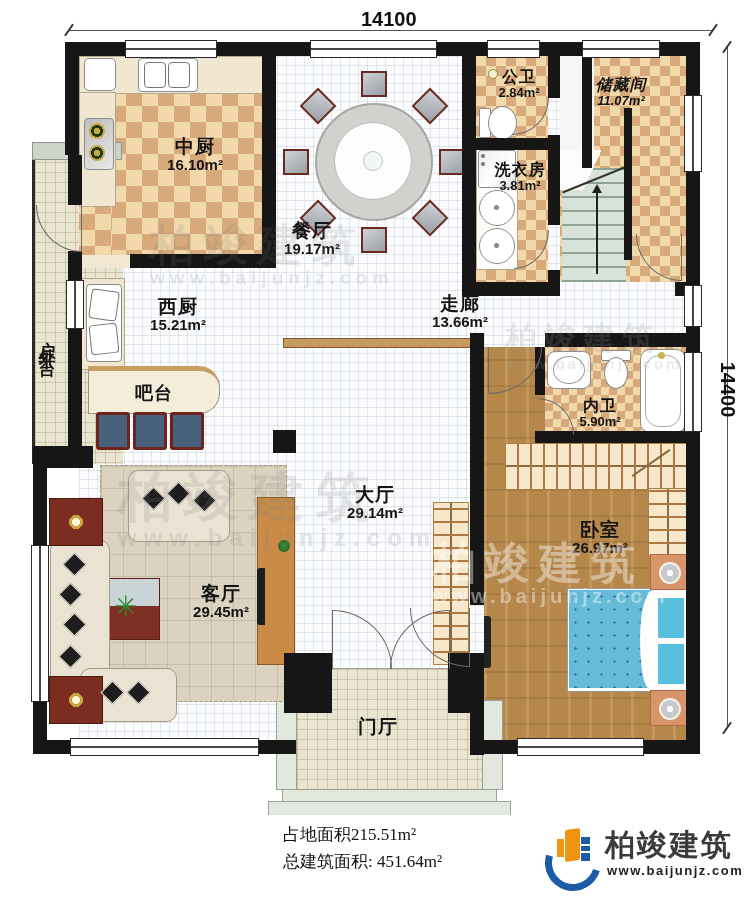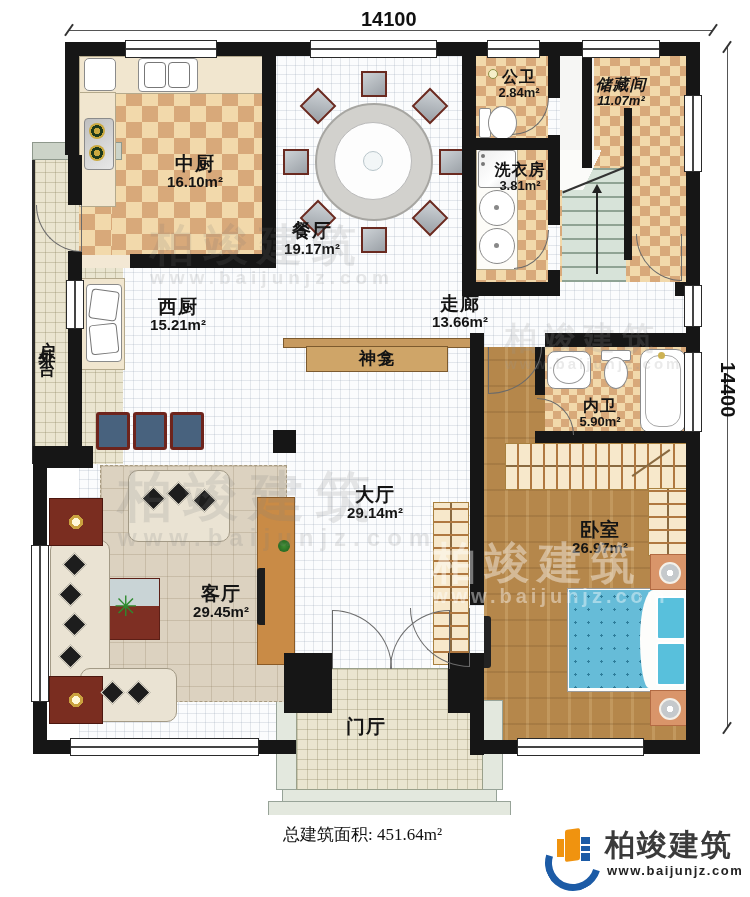--- a/index.html
+++ b/index.html
@@ -123,30 +123,30 @@
   <div class="fix" style="left:84px;top:58px;width:30px;height:31px;border-radius:5px;"></div>
   <div class="fix" style="left:84px;top:118px;width:28px;height:50px;background:linear-gradient(145deg,#bfbfbf,#e8e8e8);border-radius:4px;"></div>
   <div class="abs" style="left:89px;top:123px;width:16px;height:16px;border-radius:50%;background:radial-gradient(circle,#caa93f 0 3px,#1e3a1c 3px 6px,#caa93f 6px);z-index:9;"></div>
   <div class="abs" style="left:89px;top:145px;width:16px;height:16px;border-radius:50%;background:radial-gradient(circle,#caa93f 0 3px,#1e3a1c 3px 6px,#caa93f 6px);z-index:9;"></div>
 
   <div class="counter" style="left:81px;top:278px;width:42px;height:90px;"></div>
   <div class="fix steel" style="left:86px;top:284px;width:34px;height:76px;border-radius:4px;"></div>
   <div class="abs" style="left:90px;top:290px;width:26px;height:28px;border:1px solid #777;border-radius:4px;transform:rotate(8deg);z-index:9;"></div>
   <div class="abs" style="left:90px;top:324px;width:26px;height:28px;border:1px solid #777;border-radius:4px;transform:rotate(-6deg);z-index:9;"></div>
 
+  <div class="furn" style="left:88px;top:366px;width:130px;height:42px;background:#f4edd9;border:1.5px solid #9b9480;border-radius:0 21px 21px 0;border-top:5px solid #c99e63;">
+    <div class="lbl" style="left:50%;top:52%;">
+      <div class="nm" style="font-size:18px;">吧台</div>
+    </div>
+  </div>
   <div class="stool" style="left:96px;top:412px;"></div>
   <div class="stool" style="left:133px;top:412px;"></div>
   <div class="stool" style="left:170px;top:412px;"></div>
 
   <div class="furn" style="left:283px;top:338px;width:187px;height:8px;background:#c79a5f;border:1px solid #7c5a2e;"></div>
-  <div class="furn" style="left:306px;top:346px;width:140px;height:24px;background:#cfa568;border:1px solid #7c5a2e;">
-    <div class="lbl" style="left:50%;top:50%;">
-      <div class="nm" style="font-size:17px;">神龛</div>
-    </div>
-  </div>
 
   <div class="furn" style="left:315px;top:103px;width:114px;height:114px;border-radius:50%;background:#d2d1cd;border:2px solid #a7a6a2;"></div>
   <div class="furn" style="left:334px;top:122px;width:76px;height:76px;border-radius:50%;background:#fdfdfd;border:1px solid #bbb;"></div>
   <div class="furn" style="left:363px;top:151px;width:18px;height:18px;border-radius:50%;background:#f2f6f7;border:1px solid #b9c6cb;"></div>
   <div class="chair" style="left:361px;top:71px;"></div>
   <div class="chair" style="left:417px;top:93px;transform:rotate(45deg);"></div>
   <div class="chair" style="left:439px;top:149px;"></div>
   <div class="chair" style="left:417px;top:205px;transform:rotate(45deg);"></div>
   <div class="chair" style="left:361px;top:227px;"></div>
   <div class="chair" style="left:305px;top:205px;transform:rotate(45deg);"></div>
@@ -262,21 +262,21 @@
   <div class="arc arc-bl" style="left:36px;top:205px;width:44px;height:46px;border-right:1.6px solid #6a6a6a;"></div>
   <div class="arc arc-br" style="left:512px;top:98px;width:36px;height:36px;"></div>
   <div class="arc arc-br" style="left:514px;top:230px;width:34px;height:38px;"></div>
   <div class="arc arc-bl" style="left:636px;top:234px;width:44px;height:46px;border-right:1.6px solid #6a6a6a;"></div>
   <div class="arc arc-br" style="left:488px;top:347px;width:52px;height:46px;border-left:1.6px solid #6a6a6a;"></div>
   <div class="arc arc-tr" style="left:537px;top:398px;width:36px;height:36px;"></div>
   <div class="arc arc-bl" style="left:410px;top:608px;width:58px;height:58px;border-right:1.6px solid #6a6a6a;"></div>
   <div class="arc arc-tr" style="left:332px;top:610px;width:58px;height:58px;border-left:1.6px solid #6a6a6a;"></div>
   <div class="arc arc-tl" style="left:390px;top:610px;width:58px;height:58px;border-right:1.6px solid #6a6a6a;"></div>
 
-  <div class="lbl" style="left:195px;top:172px;">
+  <div class="lbl" style="left:195px;top:155px;">
     <div class="nm">中厨</div>
     <div class="ar">16.10m²</div>
   </div>
   <div class="lbl" style="left:312px;top:239px;">
     <div class="nm">餐厅</div>
     <div class="ar">19.17m²</div>
   </div>
   <div class="lbl sm" style="left:519px;top:84px;">
     <div class="nm">公卫</div>
     <div class="ar">2.84m²</div>
@@ -306,21 +306,21 @@
     <div class="ar">29.14m²</div>
   </div>
   <div class="lbl" style="left:600px;top:538px;">
     <div class="nm">卧室</div>
     <div class="ar">26.97m²</div>
   </div>
   <div class="lbl" style="left:221px;top:602px;">
     <div class="nm">客厅</div>
     <div class="ar">29.45m²</div>
   </div>
-  <div class="lbl" style="left:366px;top:727px;font-family:Liberation Serif, serif;">
+  <div class="lbl" style="left:378px;top:727px;font-family:Liberation Serif, serif;">
     <div class="nm">门厅</div>
   </div>
 
   <div class="wm" style="left:150px;top:222px;color:rgba(120,120,120,.16);">
     <div style="font-size:44px;letter-spacing:10px;">柏竣建筑</div>
     <div style="font-size:19px;letter-spacing:5px;">www.baijunjz.com</div>
   </div>
   <div class="wm" style="left:118px;top:468px;color:rgba(125,125,125,.18);">
     <div style="font-size:54px;letter-spacing:12px;">柏竣建筑</div>
     <div style="font-size:24px;letter-spacing:7px;">www.baijunjz.com</div>
@@ -329,20 +329,21 @@
     <div style="font-size:32px;letter-spacing:7px;">柏竣建筑</div>
     <div style="font-size:15px;letter-spacing:3px;">www.baijunjz.com</div>
   </div>
   <div class="wm" style="left:432px;top:540px;color:rgba(255,255,255,.42);">
     <div style="font-size:44px;letter-spacing:9px;">柏竣建筑</div>
     <div style="font-size:20px;letter-spacing:4px;">www.baijunjz.com</div>
   </div>
 
   <footer>
     <div class="stats">
+      <div>占地面积215.51m²</div>
       <div>总建筑面积: 451.64m²</div>
     </div>
     <div class="brand" style="width:200px;height:64px;">
       <div style="position:absolute;left:0;top:0;width:56px;height:60px;">
         <div class="abs" style="left:2px;top:12px;width:42px;height:42px;border:7px solid transparent;border-left-color:#1c5ba6;border-bottom-color:#1c5ba6;border-radius:50%;transform:rotate(-28deg);"></div>
         <div class="abs" style="left:22px;top:6px;width:15px;height:32px;background:#f0930f;transform:skewY(-8deg);border-radius:2px;"></div>
         <div class="abs" style="left:14px;top:16px;width:7px;height:18px;background:#f0930f;"></div>
         <div class="abs" style="left:38px;top:14px;width:9px;height:24px;background:#1c5ba6;background-image:linear-gradient(transparent 30%,#fff 30%,#fff 38%,transparent 38%,transparent 60%,#fff 60%,#fff 68%,transparent 68%);"></div>
       </div>
       <div class="bname">柏竣建筑</div>

